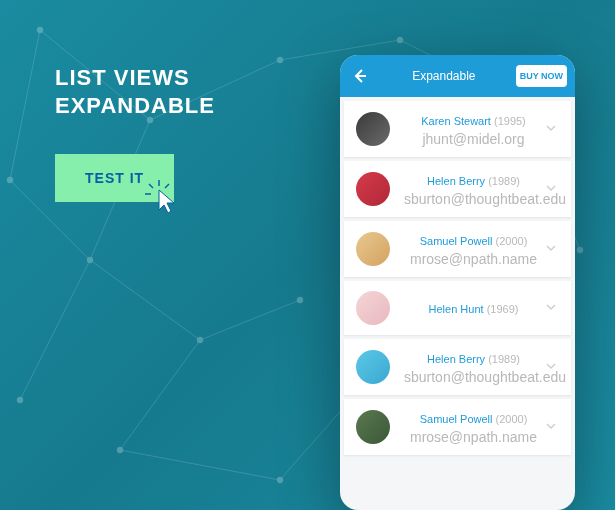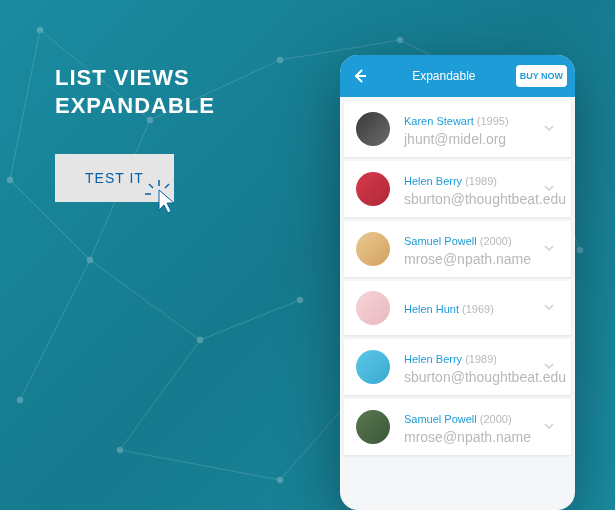--- a/index.html
+++ b/index.html
@@ -29,26 +29,26 @@
   letter-spacing: 1px;
 }
 .title-line2 {
   font-size: 22px;
   font-weight: 700;
   letter-spacing: 1px;
   margin-top: 2px;
 }
 .test-btn {
   margin-top: 35px;
-  background: #e5e5e5;
+  background: #86efac;
   color: #0560a6;
   border: none;
   padding: 16px 30px;
   font-size: 14px;
-  font-weight: 400;
+  font-weight: 700;
   letter-spacing: 1px;
   cursor: pointer;
   position: relative;
 }
 .cursor-icon {
   position: absolute;
   left: 145px;
   top: 180px;
   z-index: 3;
 }
@@ -91,20 +91,21 @@
   color: #1e9cd8;
   border: none;
   font-size: 9px;
   font-weight: 700;
   padding: 6px 4px;
   border-radius: 4px;
   cursor: pointer;
 }
 .list {
   padding: 0;
+  text-align: center;
 }
 .list-item {
   background: #fff;
   margin: 4px 4px 0 4px;
   padding: 10px 12px;
   display: flex;
   align-items: center;
   box-shadow: 0 1px 2px rgba(0,0,0,0.08);
 }
 .avatar {

